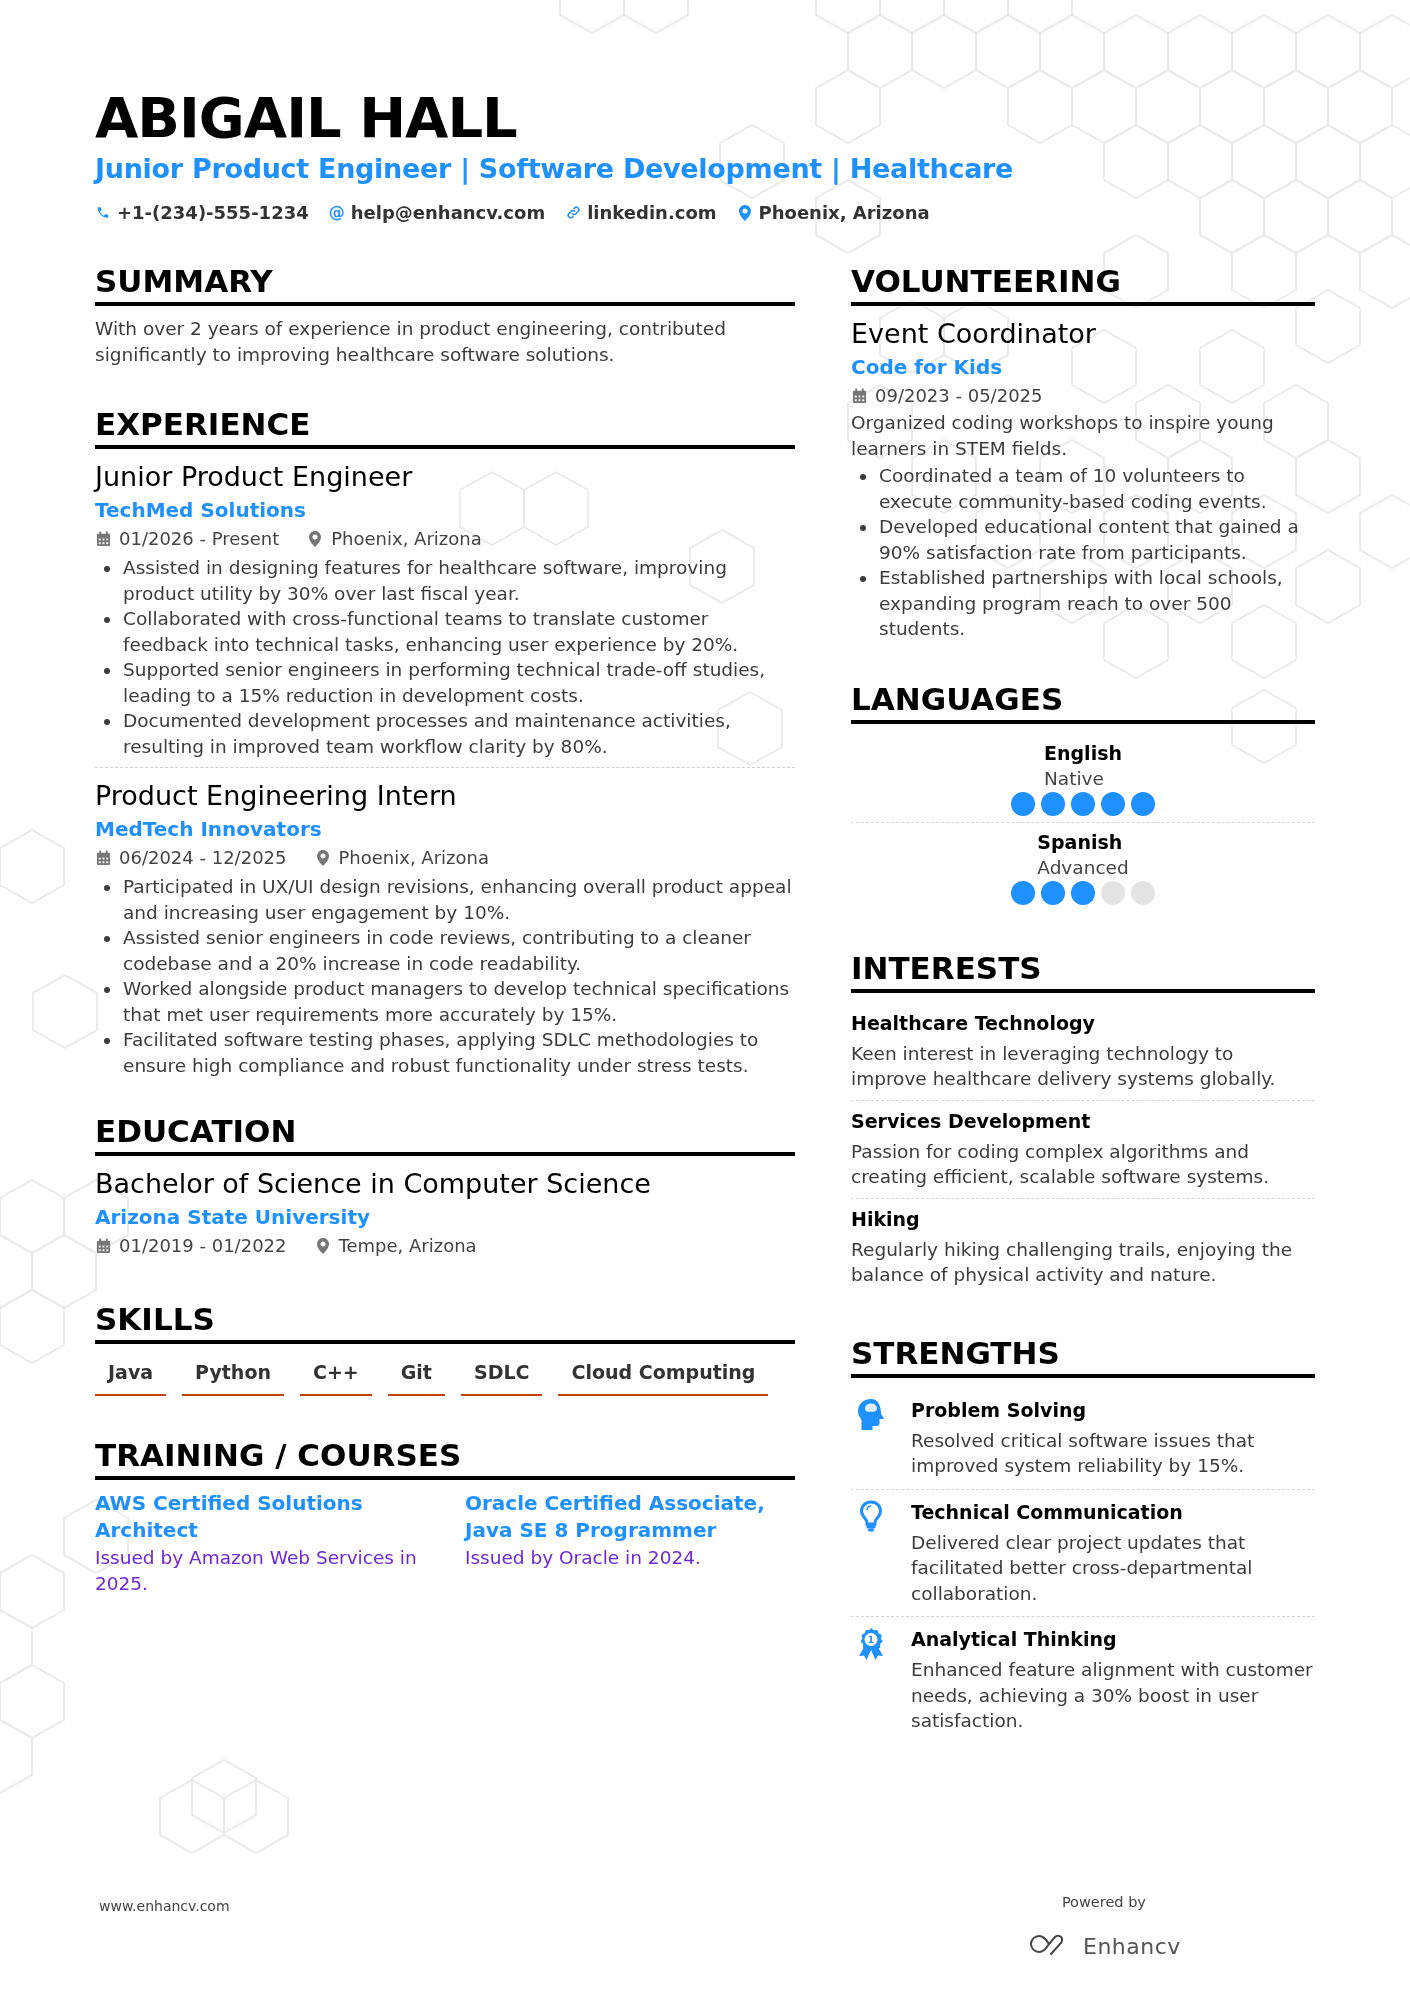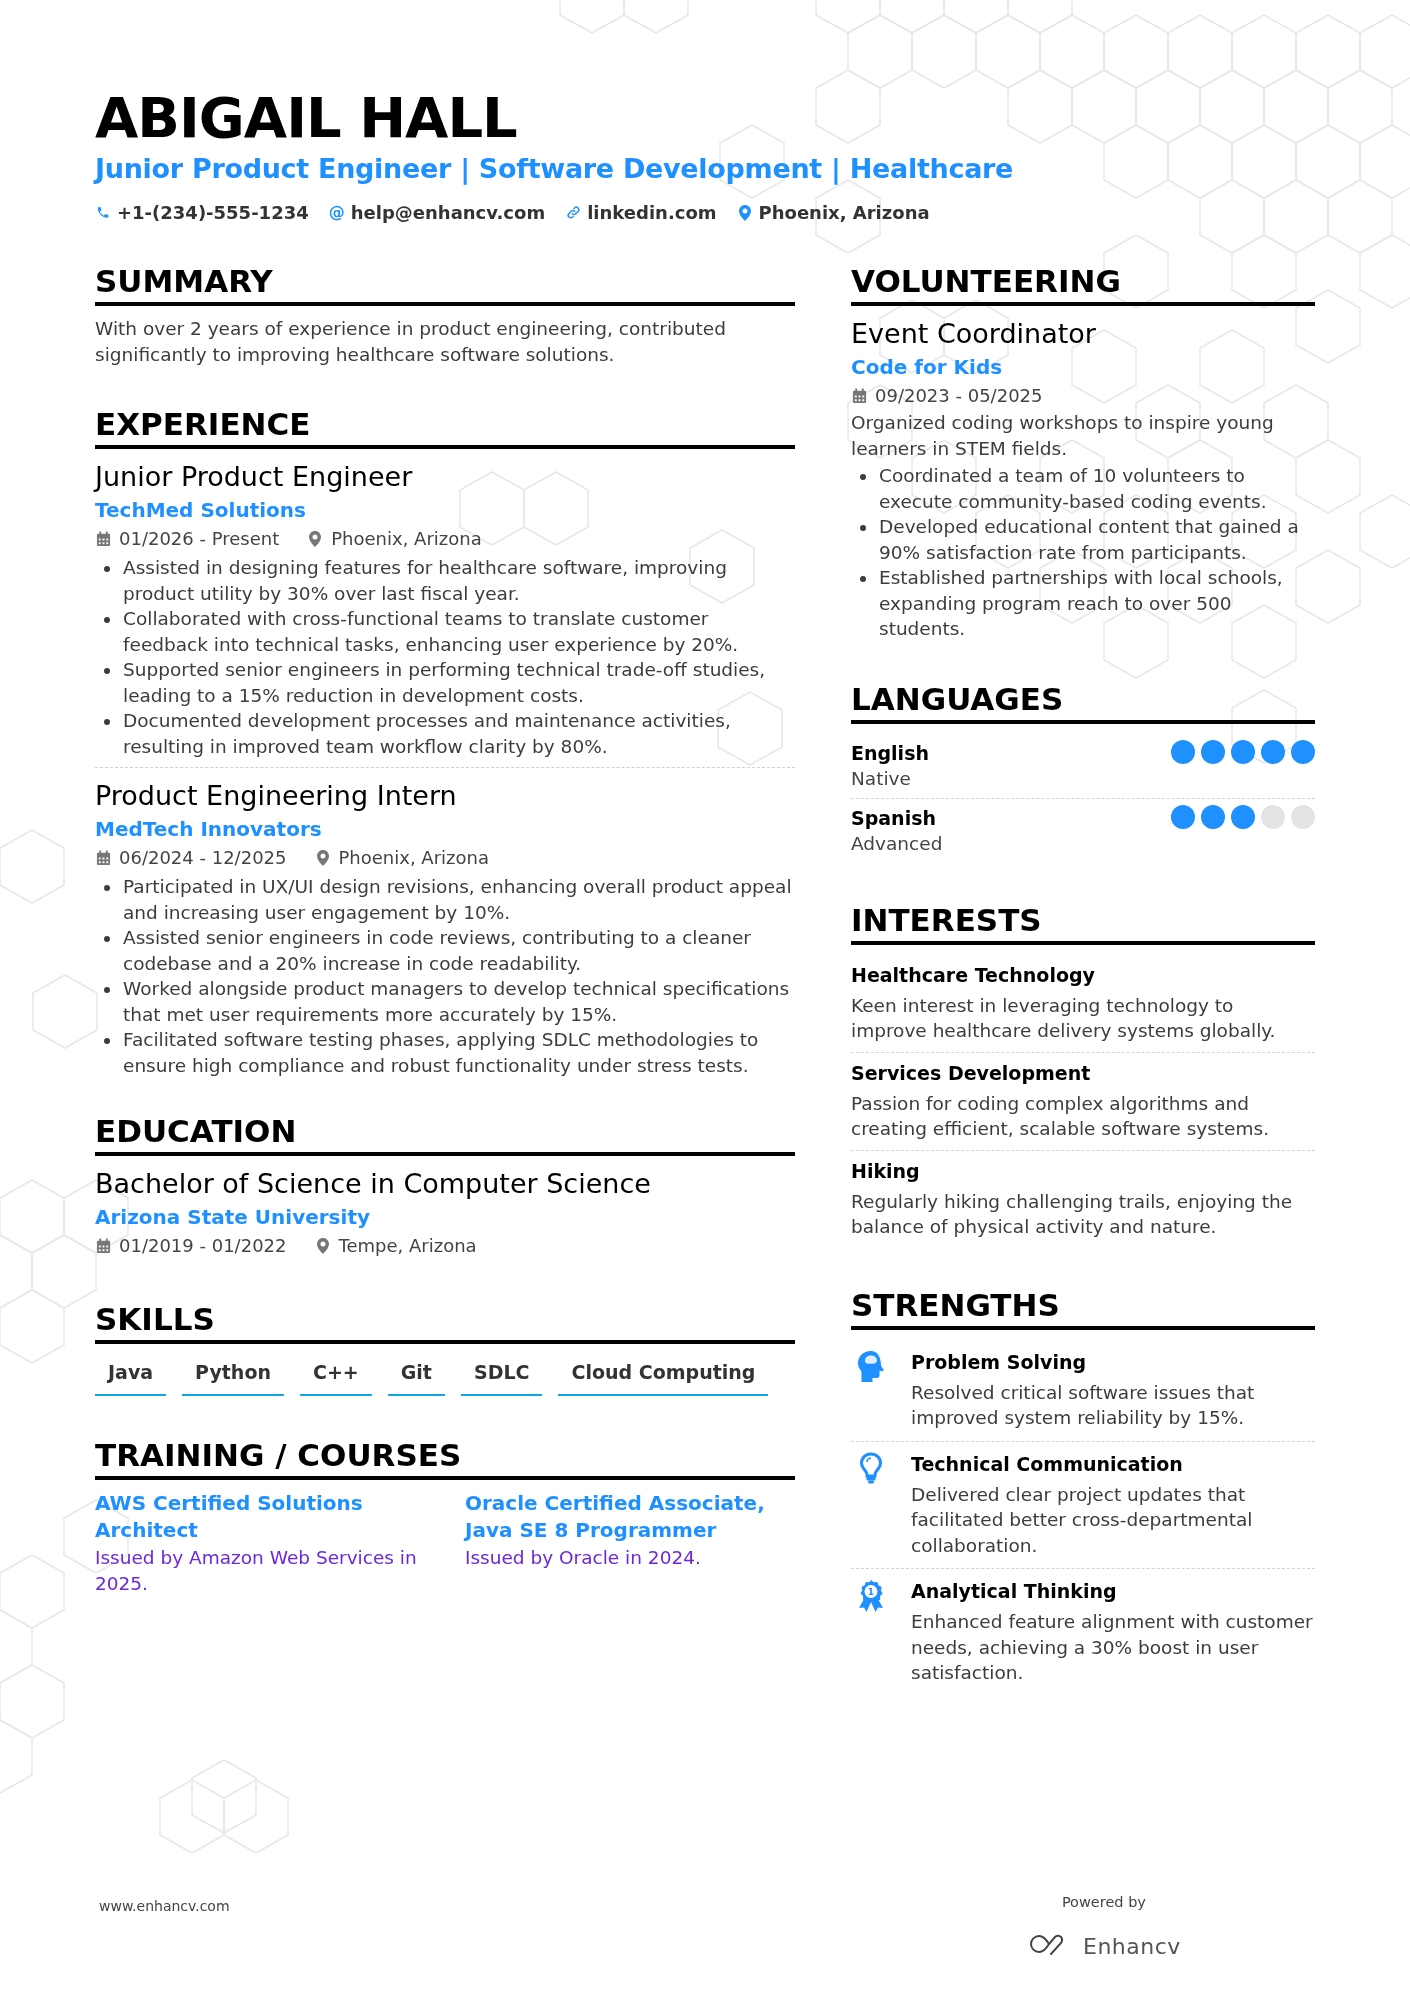--- a/index.html
+++ b/index.html
@@ -30,28 +30,28 @@
   .meta .m { display: flex; align-items: center; gap: 8px; }
   .meta .ic { width: 16px; height: 18px; display: inline-flex; align-items: center; justify-content: center; color: #777; }
 
   ul.bullets { list-style: none; margin-top: 2px; }
   ul.bullets li { position: relative; padding-left: 28px; font-family: "DejaVu Sans", sans-serif; font-size: 18.5px; line-height: 25.5px; color: #3c3c3c; }
   ul.bullets li::before { content: ""; position: absolute; left: 9px; top: 11px; width: 6px; height: 6px; border-radius: 50%; background: #3c3c3c; }
 
   .entry-divider { border-top: 1.5px dashed #cfcfcf; margin: 8px 0 10px 0; }
 
   .skills { display: flex; flex-wrap: wrap; gap: 16px 16px; margin-top: 8px; }
-  .chip { font-family: "DejaVu Sans", sans-serif; font-weight: bold; font-size: 19px; line-height: 28px; color: #333; padding: 4px 13px 8px 13px; border-bottom: 2px solid #0ea5e9; }
+  .chip { font-family: "DejaVu Sans", sans-serif; font-weight: bold; font-size: 19px; line-height: 28px; color: #333; padding: 4px 13px 8px 13px; border-bottom: 2px solid #c2410c; }
 
   .courses { display: flex; gap: 40px; margin-top: 2px; }
   .course { width: 330px; }
   .course-title { font-family: "DejaVu Sans", sans-serif; font-weight: bold; font-size: 20px; line-height: 27px; color: #1e90ff; }
   .course-desc { font-family: "DejaVu Sans", sans-serif; font-size: 18.5px; line-height: 25.5px; color: #6d28d9; margin-top: 1px; }
 
-  .lang-row { display: flex; justify-content: space-between; padding: 6px 0 6px 0; }
+  .lang-row { display: flex; justify-content: space-between; align-items: center; padding: 6px 0 6px 0; flex-direction: column; }
   .lang-name { font-family: "DejaVu Sans", sans-serif; font-weight: bold; font-size: 19px; line-height: 26px; color: #000; }
   .lang-level { font-family: "DejaVu Sans", sans-serif; font-size: 18.5px; line-height: 26px; color: #444; }
   .dots { display: flex; gap: 6px; }
   .dot { width: 24px; height: 24px; border-radius: 50%; background: #e3e3e3; }
   .dot.on { background: #1e90ff; }
   .dash { border-top: 1.5px dashed #d4d4d4; }
 
   .interest { padding: 6px 0 8px 0; }
   .interest-title { font-family: "DejaVu Sans", sans-serif; font-weight: bold; font-size: 19px; line-height: 28px; color: #000; }
   .interest-desc { font-family: "DejaVu Sans", sans-serif; font-size: 18.5px; line-height: 25.5px; color: #3c3c3c; margin-top: 4px; }

